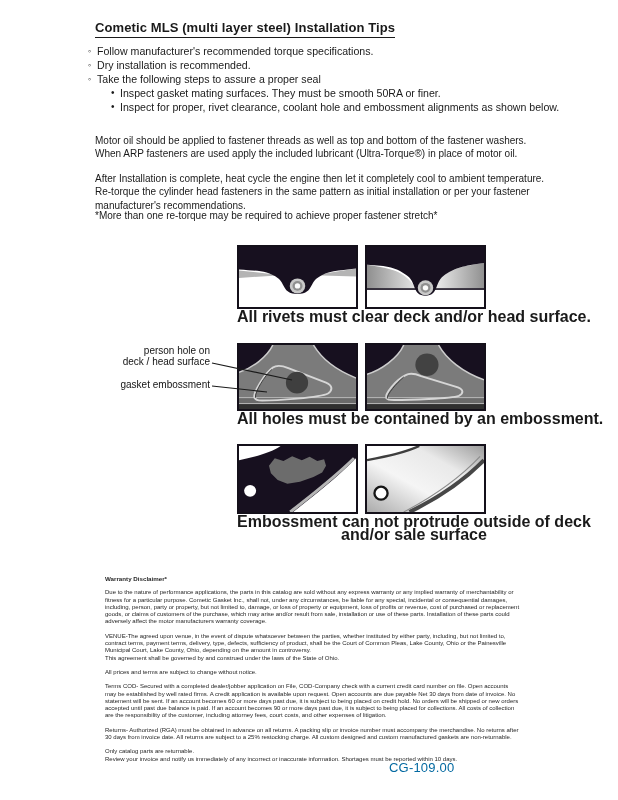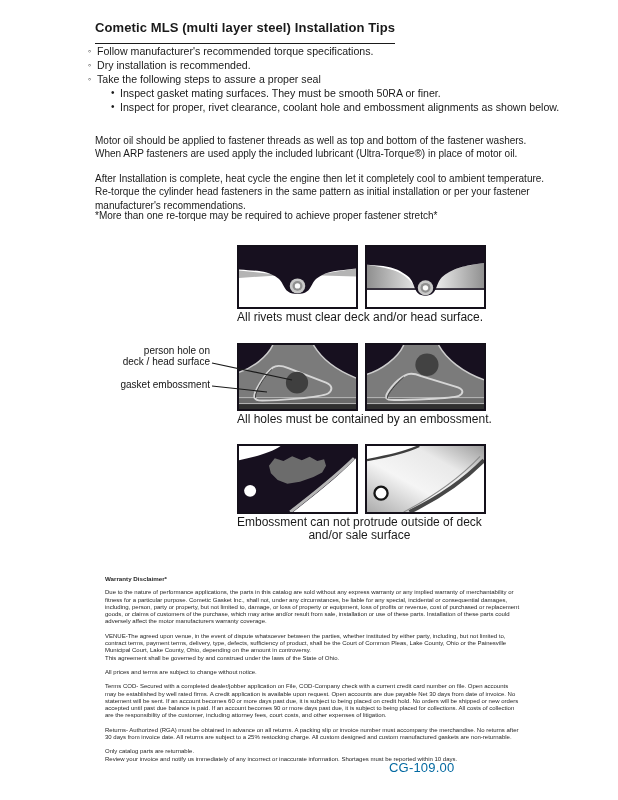--- a/index.html
+++ b/index.html
@@ -1,36 +1,36 @@
 <!DOCTYPE html>
 <html><head>
 <meta charset="utf-8">
 <style>
   html,body{margin:0;padding:0;background:#ffffff;}
   .doc{position:relative;width:618px;height:800px;background:#ffffff;overflow:hidden;
        font-family:"Liberation Sans","DejaVu Sans",sans-serif;color:#1a1a1a;}
 
   .title{position:absolute;left:95px;top:20px;font-size:13px;font-weight:bold;
-         border-bottom:1.6px solid #1a1a1a;padding-bottom:8px;letter-spacing:.1px;}
+         border-bottom:1.6px solid #1a1a1a;padding-bottom:2px;letter-spacing:.1px;}
 
   .tips{position:absolute;left:88px;top:44px;font-size:10.6px;line-height:14px;}
   .b-line{white-space:nowrap;}
   .b-mark{display:inline-block;width:9px;font-size:9px;vertical-align:1px;}
   .sub{padding-left:23px;}
   .sub .b-mark{font-size:10px;}
 
   .sec-head{position:absolute;left:95px;top:117px;font-size:12.3px;font-weight:bold;}
   .para{position:absolute;left:95px;width:452px;font-size:10px;line-height:13.4px;}
   .p1{top:134px;} .p2{top:172px;} .p3{top:209px;white-space:nowrap;}
 
   .dlabel{position:absolute;width:121px;text-align:center;font-size:13px;font-weight:500;
           letter-spacing:.4px;color:#111;margin-top:13px;}
   .dbox{position:absolute;width:121px;border:2.5px solid #14101a;box-sizing:border-box;background:#fff;}
   .dbox svg{display:block;width:100%;height:100%;}
-  .caption{position:absolute;left:237px;font-size:12px;font-weight:400;white-space:nowrap;line-height:12.5px;}
+  .caption{position:absolute;left:237px;font-size:16px;font-weight:700;white-space:nowrap;line-height:12.5px;}
 
   .ann{position:absolute;width:118px;left:92px;text-align:right;font-size:10px;line-height:11.3px;color:#141414;}
   .ann-svg{position:absolute;left:210px;top:355px;pointer-events:none;}
 
   .legal{position:absolute;left:105px;top:575px;width:415px;font-size:6px;line-height:7.3px;color:#262626;}
   .legal .lh{font-weight:bold;margin-bottom:7px;font-size:6.2px;}
   .lp{margin-bottom:7px;}
   .ll{margin:0;}
 
   .pagecode{position:absolute;left:389px;top:760px;font-size:13px;letter-spacing:.2px;color:#0369a1;}

